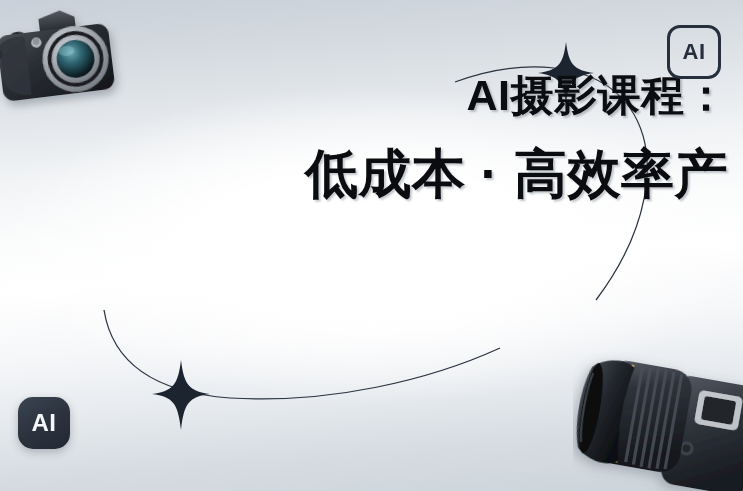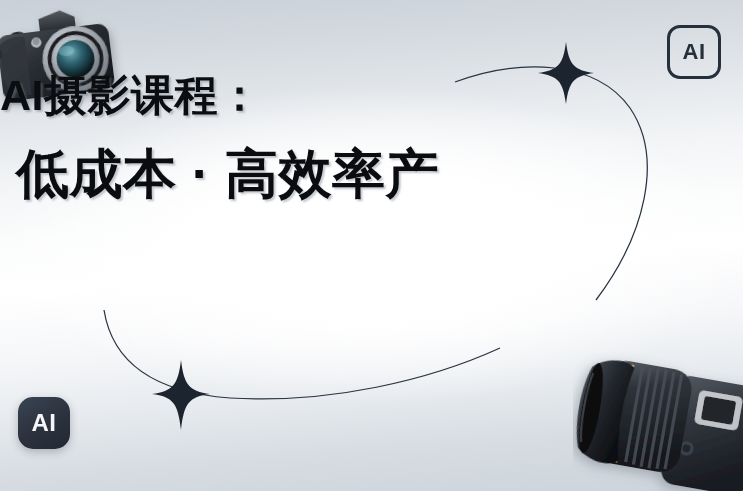--- a/index.html
+++ b/index.html
@@ -34,23 +34,23 @@
     inset: 0;
     width: 743px;
     height: 491px;
     pointer-events: none;
   }
 
   
   .headline {
     position: absolute;
     left: 0;
-    right: 4px;
+    right: 15px;
     top: 72px;
-    text-align: left;
+    text-align: right;
     z-index: 6;
   }
   .title-main {
     font-size: 43px;
     font-weight: 700;
     letter-spacing: 0.5px;
     color: #0b0d10;
     line-height: 1.1;
     margin: 0;
     text-shadow: 2px 2px 2px rgba(120,128,140,0.45);
@@ -58,21 +58,21 @@
   }
   .subtitle {
     margin-top: 24px;
   }
   .sub-line {
     font-size: 53px;
     font-weight: 800;
     color: #0a0c0f;
     line-height: 1.18;
     letter-spacing: 0.5px;
-    margin: 16px;
+    margin: 0;
     text-shadow: 2px 2px 2px rgba(120,128,140,0.42);
     white-space: nowrap;
   }
 
   
   .badge-outline {
     position: absolute;
     top: 25px;
     right: 22px;
     width: 48px;

